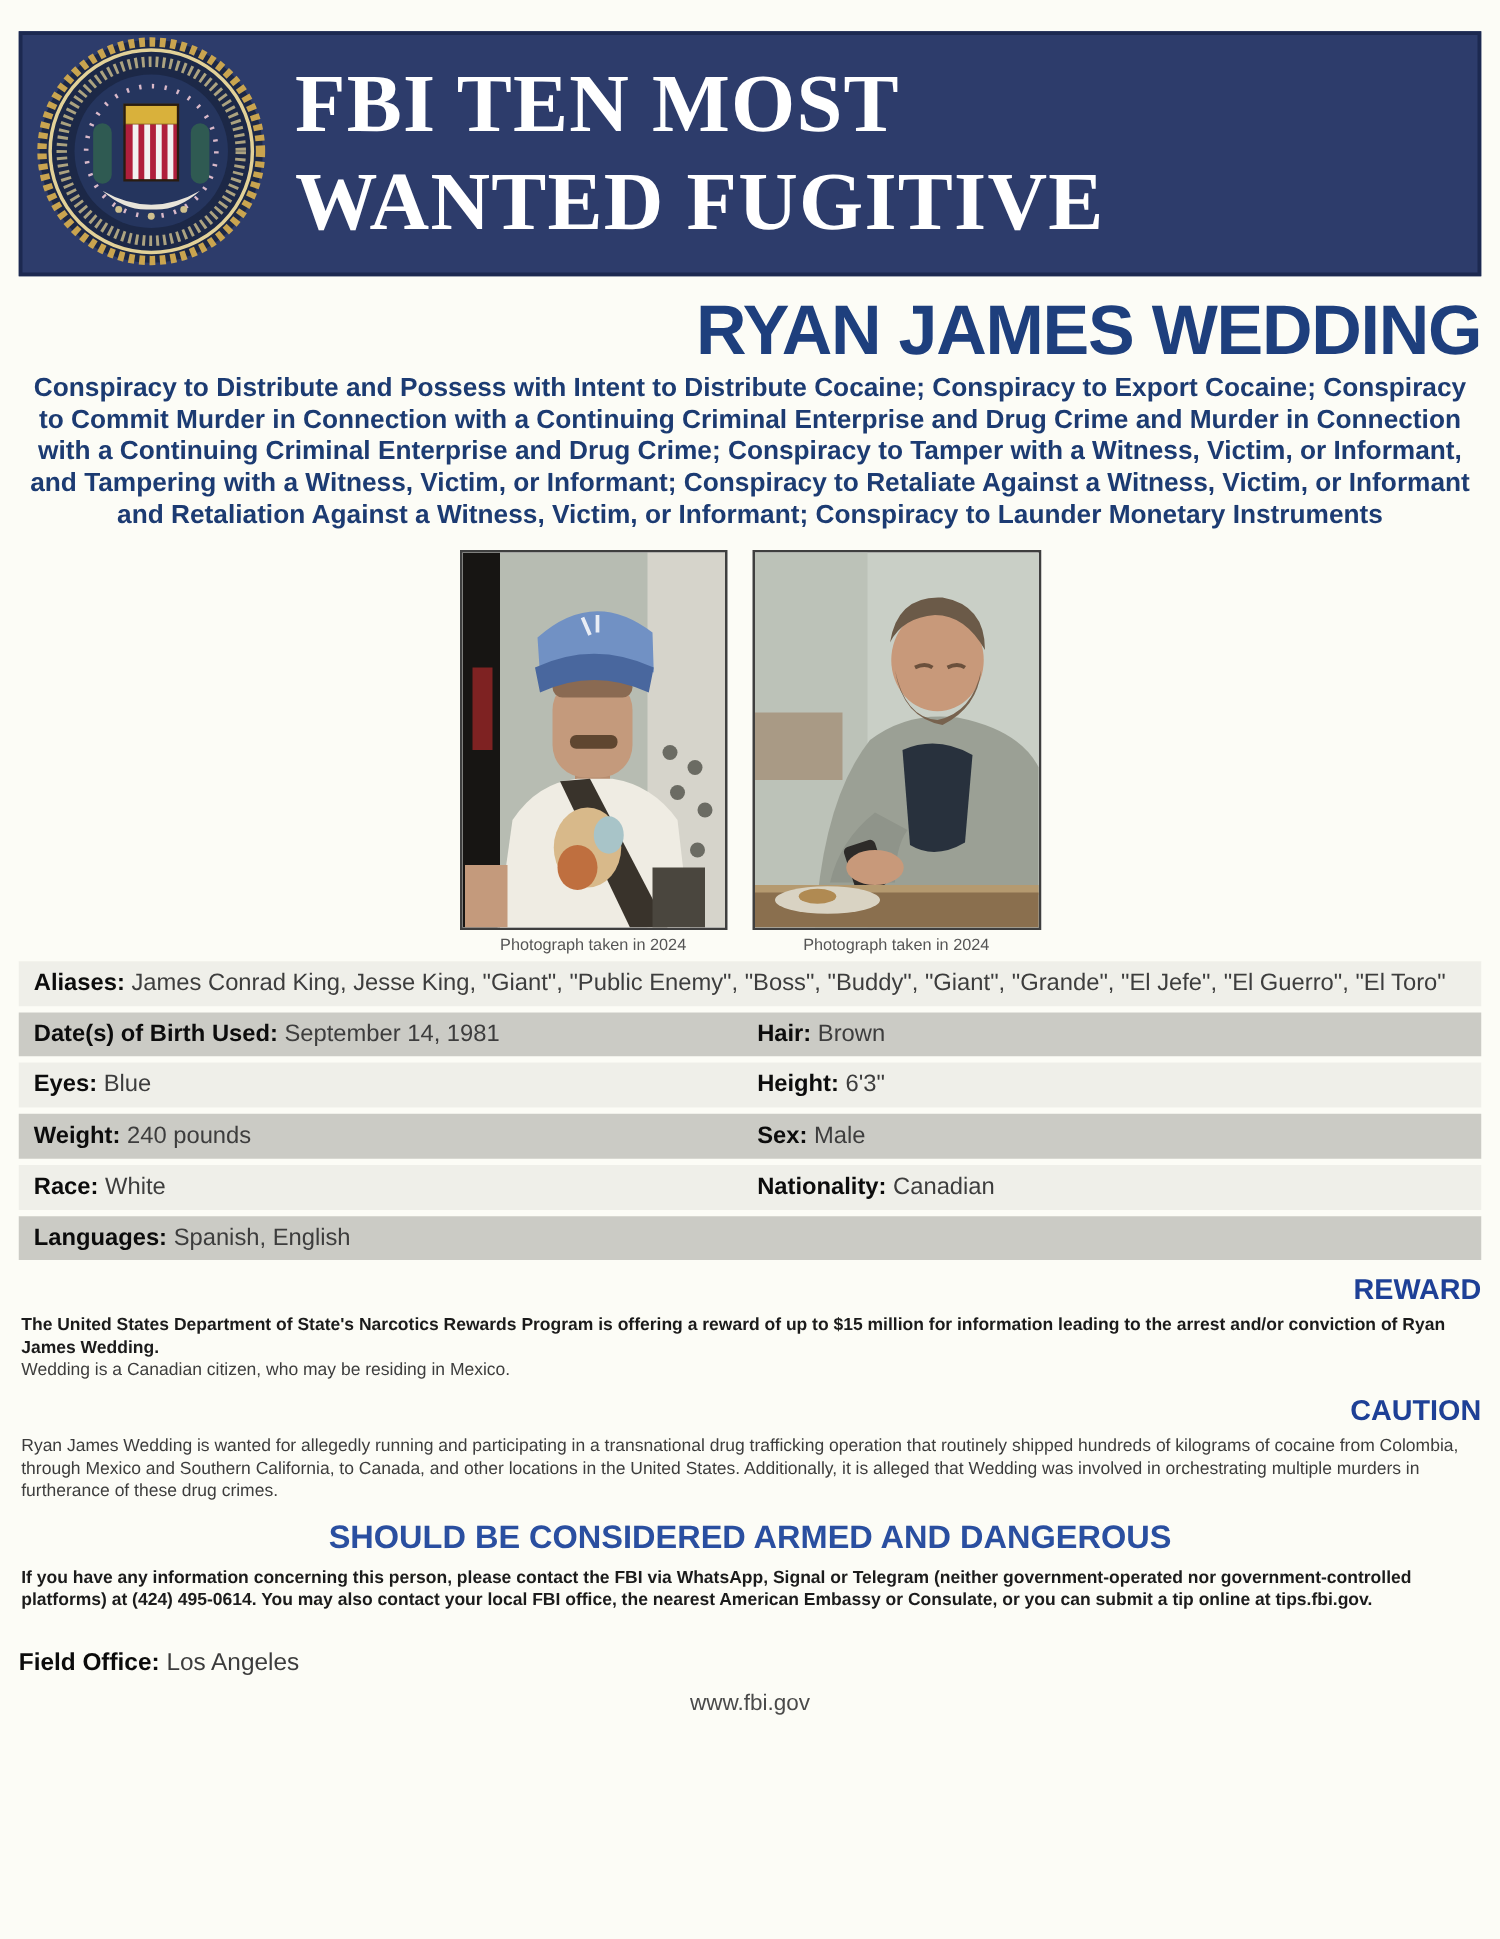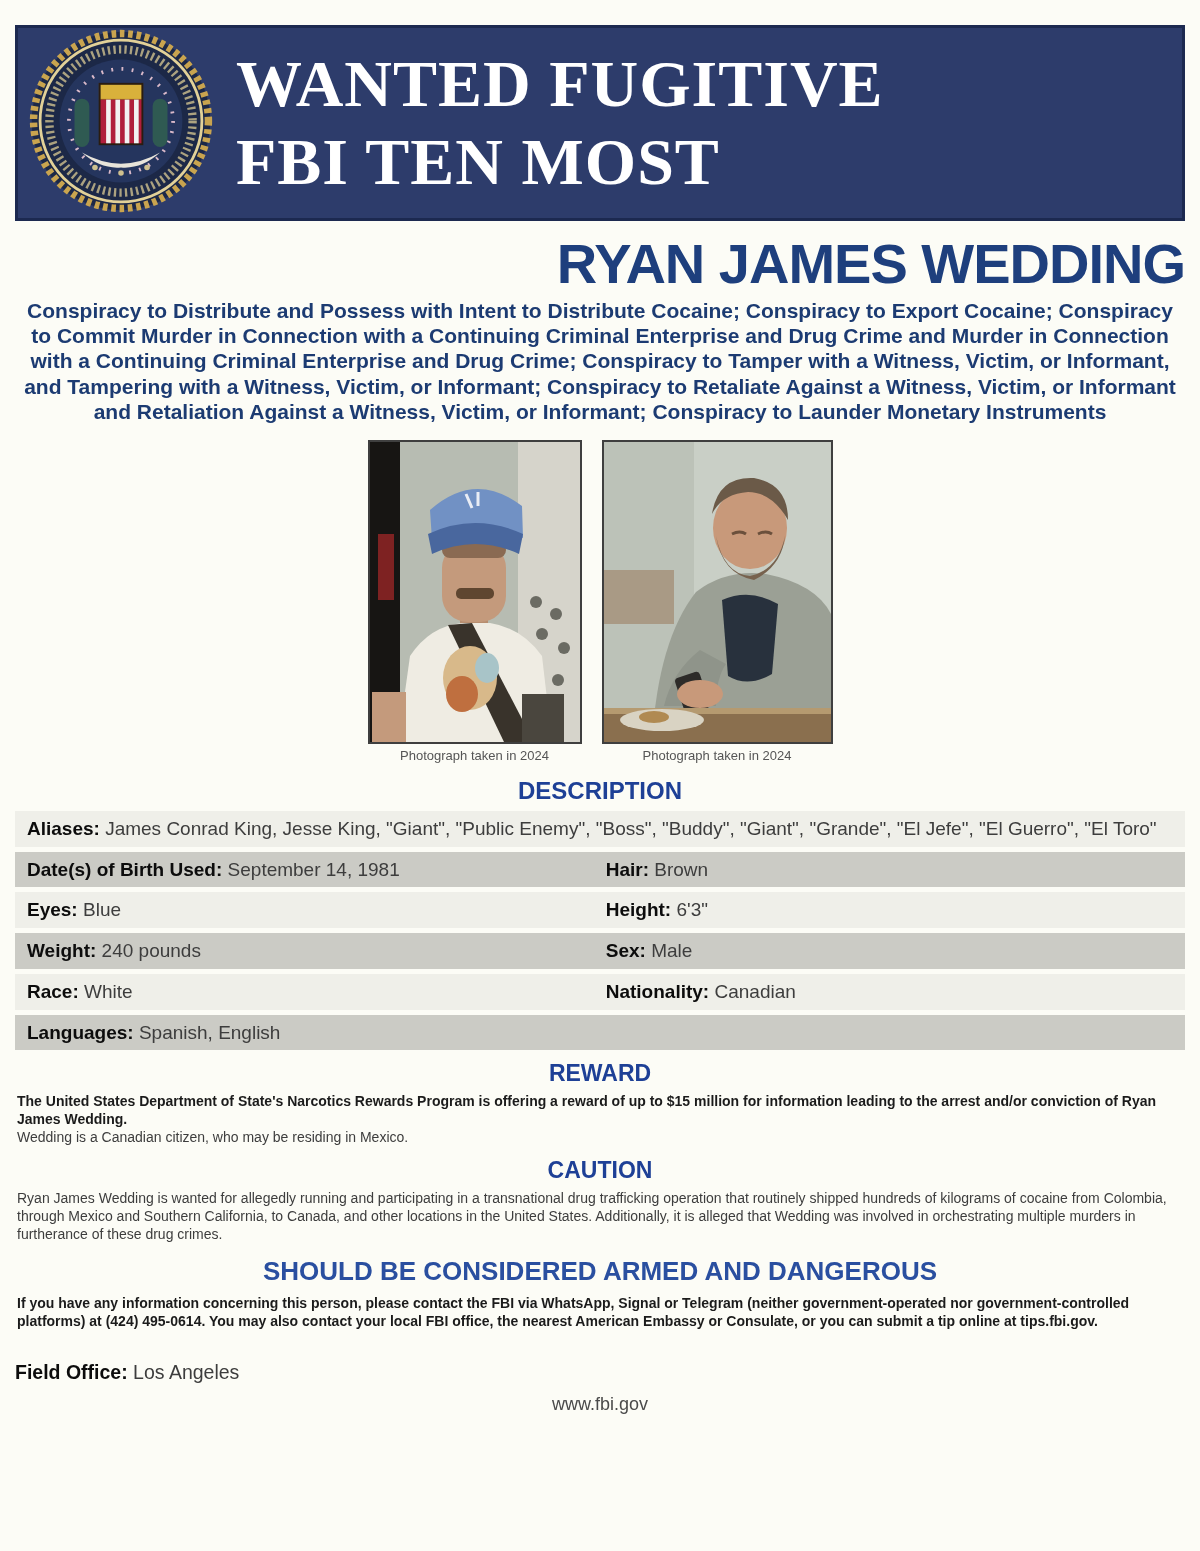--- a/index.html
+++ b/index.html
@@ -74,21 +74,21 @@
   }
 
   
   .sec-heading{
     text-align:center;
     font-weight:bold;
     color:#1e4096;
     font-size:24px;
     margin:14px 0 6px;
   }
-  .sec-heading.small{font-size:23px;margin:10px 0 6px;}
+  .sec-heading.small{font-size:23px;margin:10px 0 6px;text-align:right;}
   .armed{
     text-align:center;
     font-weight:bold;
     color:#2a4fa0;
     font-size:26px;
     margin:12px 0 8px;
   }
 
   
   .desc-table{margin:6px 0 0;}
@@ -147,22 +147,22 @@
         <rect x="104" y="77" width="5" height="48" fill="#f2f2f2"></rect>
         <rect x="114" y="77" width="5" height="48" fill="#f2f2f2"></rect>
         <rect x="77" y="60" width="46" height="65" fill="none" stroke="#2a1c10" stroke-width="2"></rect>
         <path d="M58 134 Q100 158 142 134 Q122 152 100 150 Q78 152 58 134 Z" fill="#e8e4da"></path>
         <circle cx="72" cy="150" r="3" fill="#cfc08e"></circle>
         <circle cx="100" cy="156" r="3" fill="#cfc08e"></circle>
         <circle cx="128" cy="150" r="3" fill="#cfc08e"></circle>
       </svg>
     </div>
     <div class="banner-titles">
+      <div>FBI TEN MOST</div>
       <div>WANTED FUGITIVE</div>
-      <div>FBI TEN MOST</div>
     </div>
   </div>
 
   <div class="fugitive-name">RYAN JAMES WEDDING</div>
   <div class="charges">Conspiracy to Distribute and Possess with Intent to Distribute Cocaine;  Conspiracy to Export Cocaine; Conspiracy to Commit Murder in Connection with a Continuing Criminal Enterprise and Drug Crime and Murder in Connection with a Continuing Criminal Enterprise and Drug Crime; Conspiracy to Tamper with a Witness, Victim, or Informant, and Tampering with a Witness, Victim, or Informant; Conspiracy to Retaliate Against a Witness, Victim, or Informant and Retaliation Against a Witness, Victim, or Informant; Conspiracy to Launder Monetary Instruments</div>
 
   <div class="photos">
     <figure class="photo-fig">
       <span class="photo-frame">
         <svg viewBox="0 0 210 300" width="210" height="300" aria-hidden="true">
@@ -214,21 +214,20 @@
           <rect x="0" y="266" width="227" height="8" fill="#b59a70"></rect>
           <rect x="0" y="272" width="227" height="28" fill="#8a6f4e"></rect>
           <ellipse cx="58" cy="278" rx="42" ry="11" fill="#d9d3c3"></ellipse>
           <ellipse cx="50" cy="275" rx="15" ry="6" fill="#b08a52"></ellipse>
         </svg>
       </span>
       <figcaption class="photo-caption">Photograph taken in 2024</figcaption>
     </figure>
   </div>
 
-  <div class="sec-heading">DESCRIPTION</div>
 
   <div class="desc-table">
     <div class="desc-row light">
       <div>
         <span class="lbl">Aliases:</span>
         <span class="val">James Conrad King, Jesse King, "Giant", "Public Enemy", "Boss", "Buddy", "Giant", "Grande", "El Jefe", "El Guerro", "El Toro"</span>
       </div>
     </div>
 
     <div class="desc-row dark">

